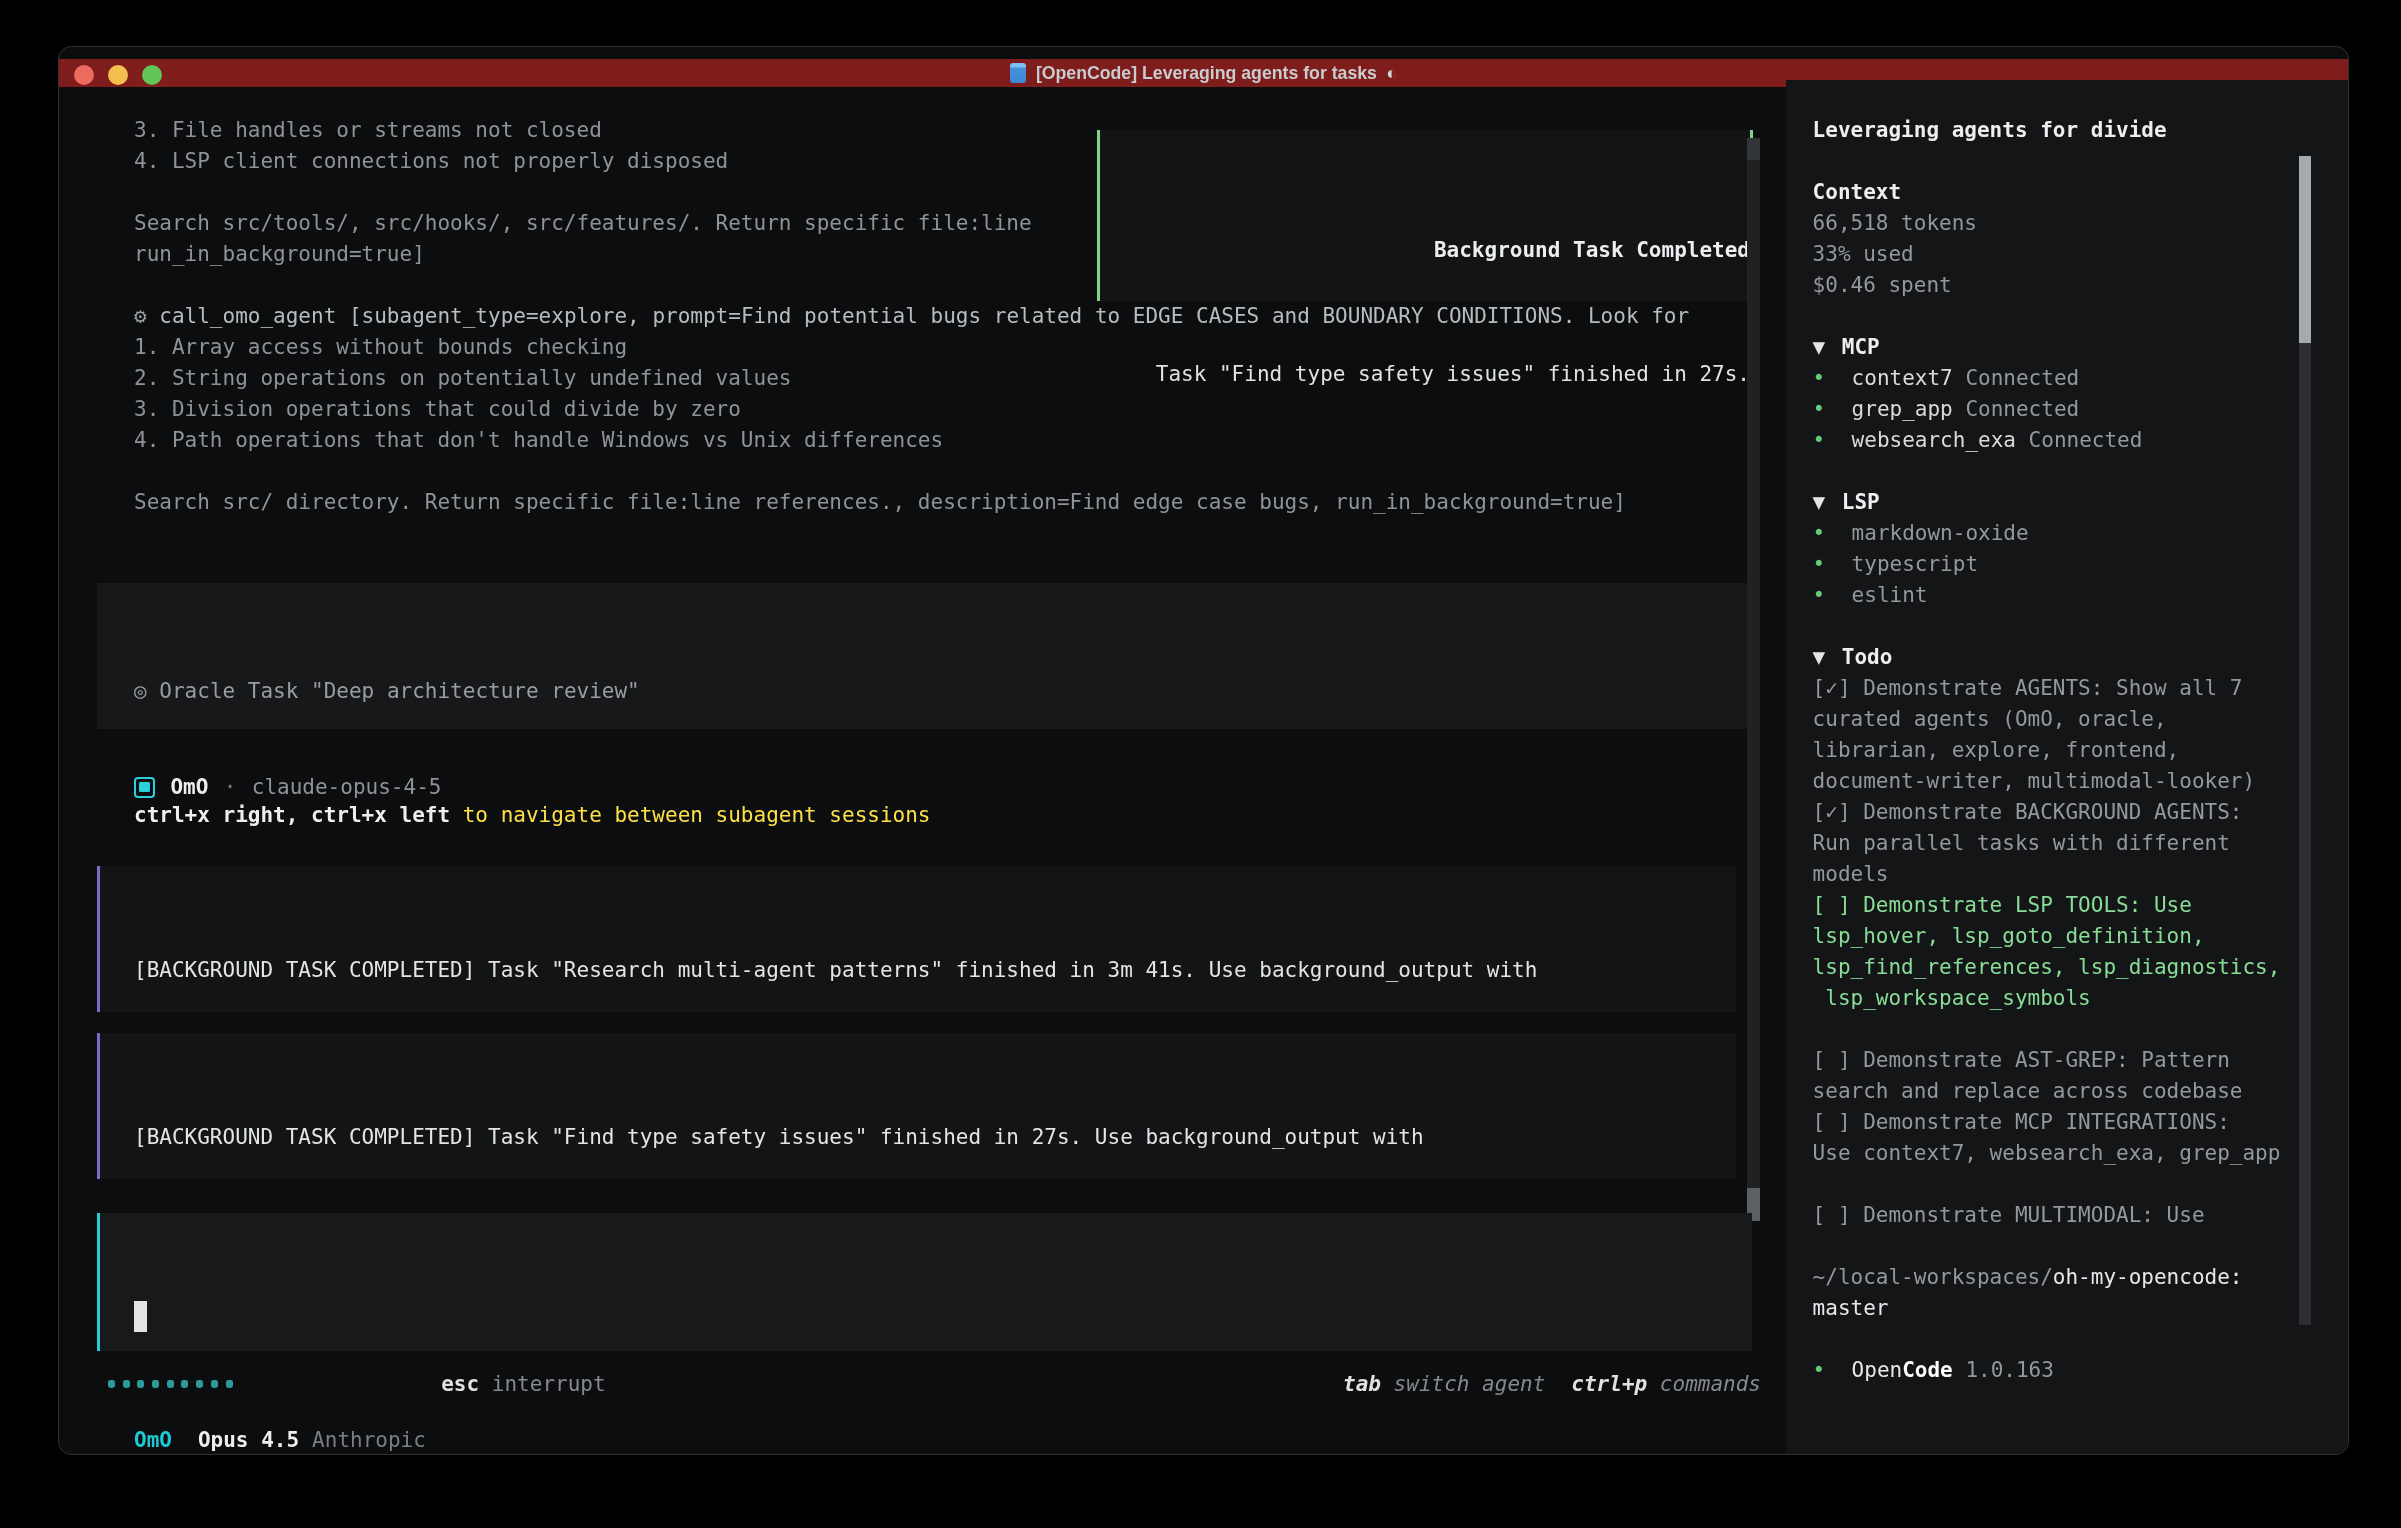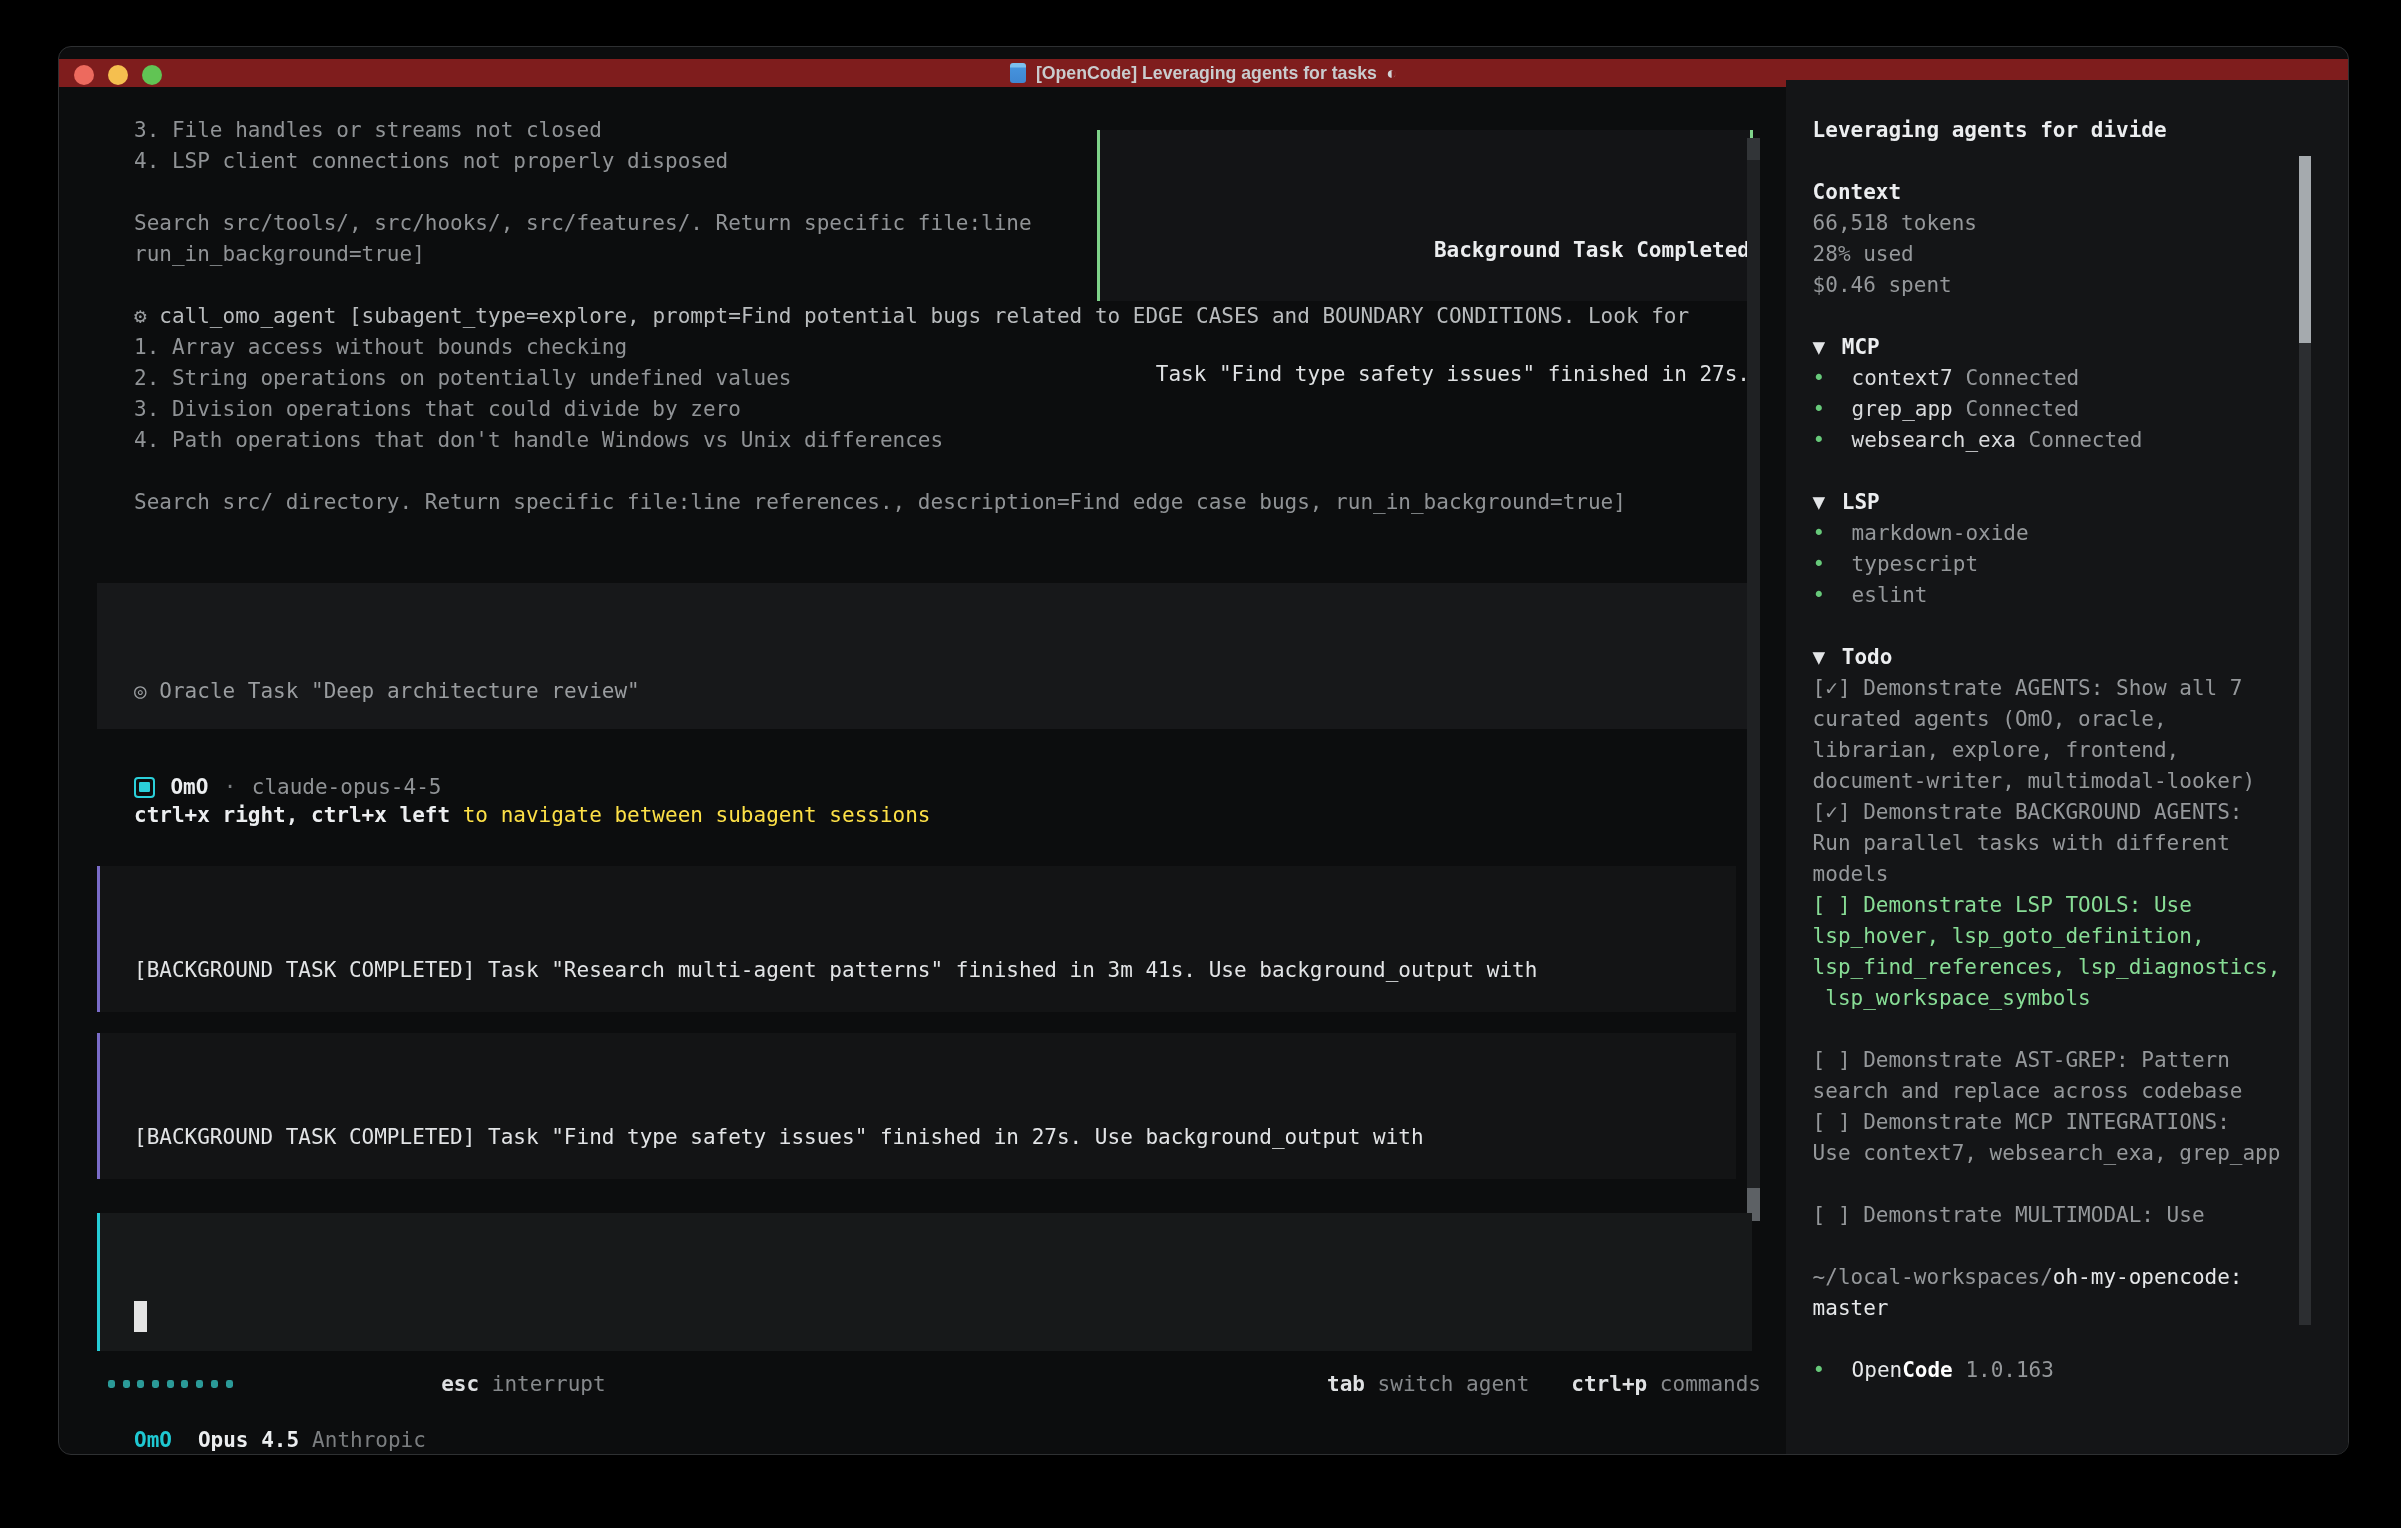--- a/index.html
+++ b/index.html
@@ -74,21 +74,21 @@
   .model-line .mmodel { color:#eceef0; font-weight:bold; margin-left:26px; }
   .model-line .mprov  { color:#7b7e80; margin-left:13px; }
 
   .statusbar { position:absolute; left:0; right:0; top:1289px; height:31px;
                display:flex; align-items:center; padding:0 25px 0 49px; }
   .sb-dots { display:flex; gap:7.7px; align-items:center; }
   .sb-dot { width:7px; height:8.3px; border-radius:2.4px; background:#2b9a98; }
   .sb-left-hint { margin-left:57px; }
   .sb-key { color:#dfe1e3; font-weight:bold; }
   .sb-label { color:#86898c; }
-  .sb-right { margin-left:auto; display:flex; gap:42px; }
+  .sb-right { margin-left:auto; display:flex; gap:26px;font-style:italic; }
 
   
   .sidebar { position:absolute; left:1727px; top:0; width:564px; bottom:0; background:#141517; }
   .sidebar-body { position:absolute; left:26.6px; top:35px; right:29.5px; }
   .sline { font-size:21px; line-height:31px; white-space:pre; min-height:31px; }
   .s-bold { color:#eceef0; font-weight:bold; }
   .s-dim  { color:#95989b; }
   .s-name { color:#d8dadc; }
   .s-green{ color:#88dd96; }
   .s-white{ color:#e6e8ea; }
@@ -183,21 +183,21 @@
         </div>
 
       </div>
 
       <div class="sidebar">
         <div class="sidebar-body" id="sidebar-body">
             <div class="sline"><span class="s-bold">Leveraging agents for divide</span></div>
             <div class="sline"> </div>
             <div class="sline"><span class="s-bold">Context</span></div>
             <div class="sline"><span class="s-dim">66,518 tokens</span></div>
-            <div class="sline"><span class="s-dim">28% used</span></div>
+            <div class="sline"><span class="s-dim">33% used</span></div>
             <div class="sline"><span class="s-dim">$0.46 spent</span></div>
             <div class="sline"> </div>
             <div class="sline"><span class="s-tri">▼</span><span class="s-bold">MCP</span></div>
             <div class="sline"><span class="s-bullet">•</span><span class="s-name">context7 </span><span class="s-dim">Connected</span></div>
             <div class="sline"><span class="s-bullet">•</span><span class="s-name">grep_app </span><span class="s-dim">Connected</span></div>
             <div class="sline"><span class="s-bullet">•</span><span class="s-name">websearch_exa </span><span class="s-dim">Connected</span></div>
             <div class="sline"> </div>
             <div class="sline"><span class="s-tri">▼</span><span class="s-bold">LSP</span></div>
             <div class="sline"><span class="s-bullet">•</span><span class="s-dim">markdown-oxide</span></div>
             <div class="sline"><span class="s-bullet">•</span><span class="s-dim">typescript</span></div>

